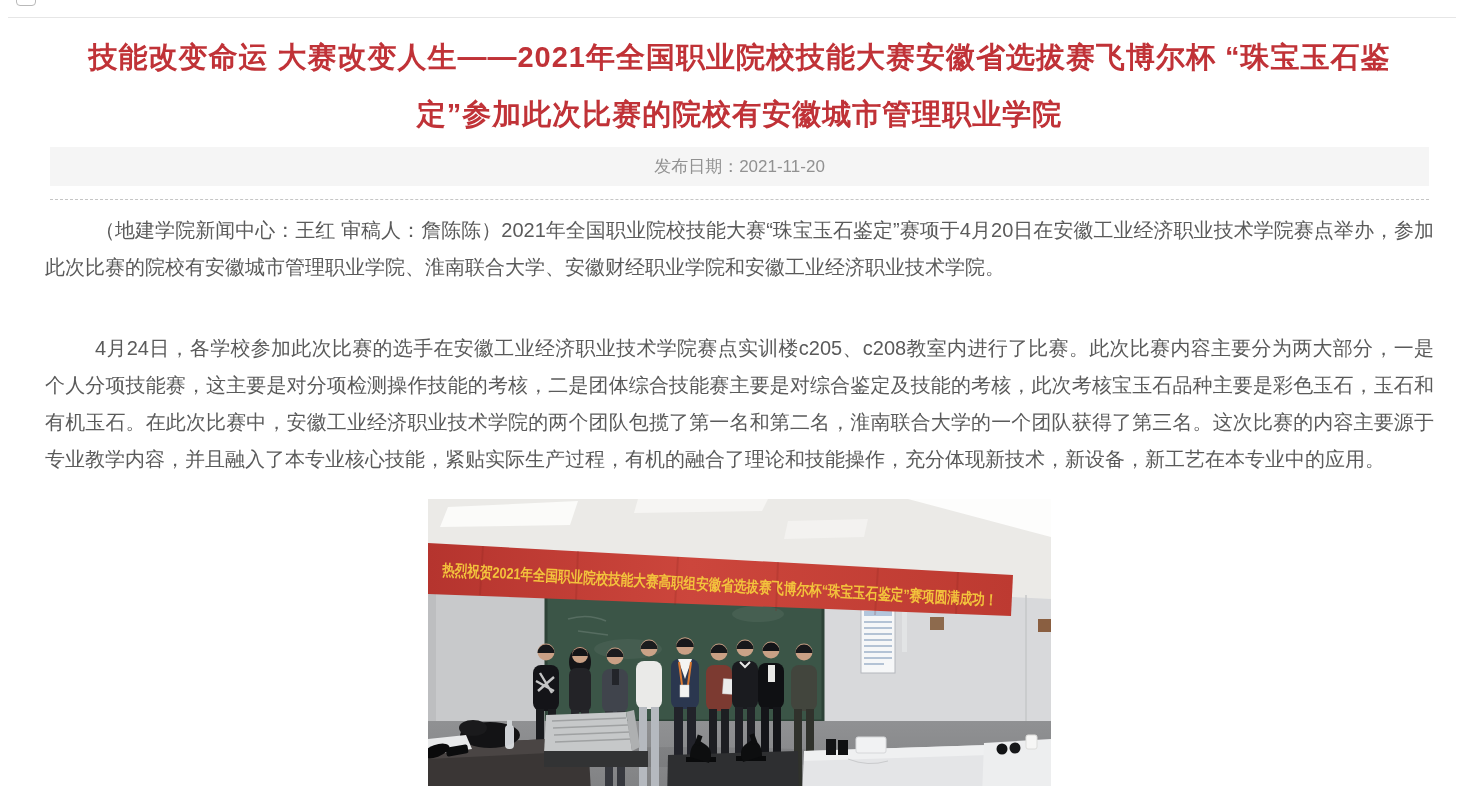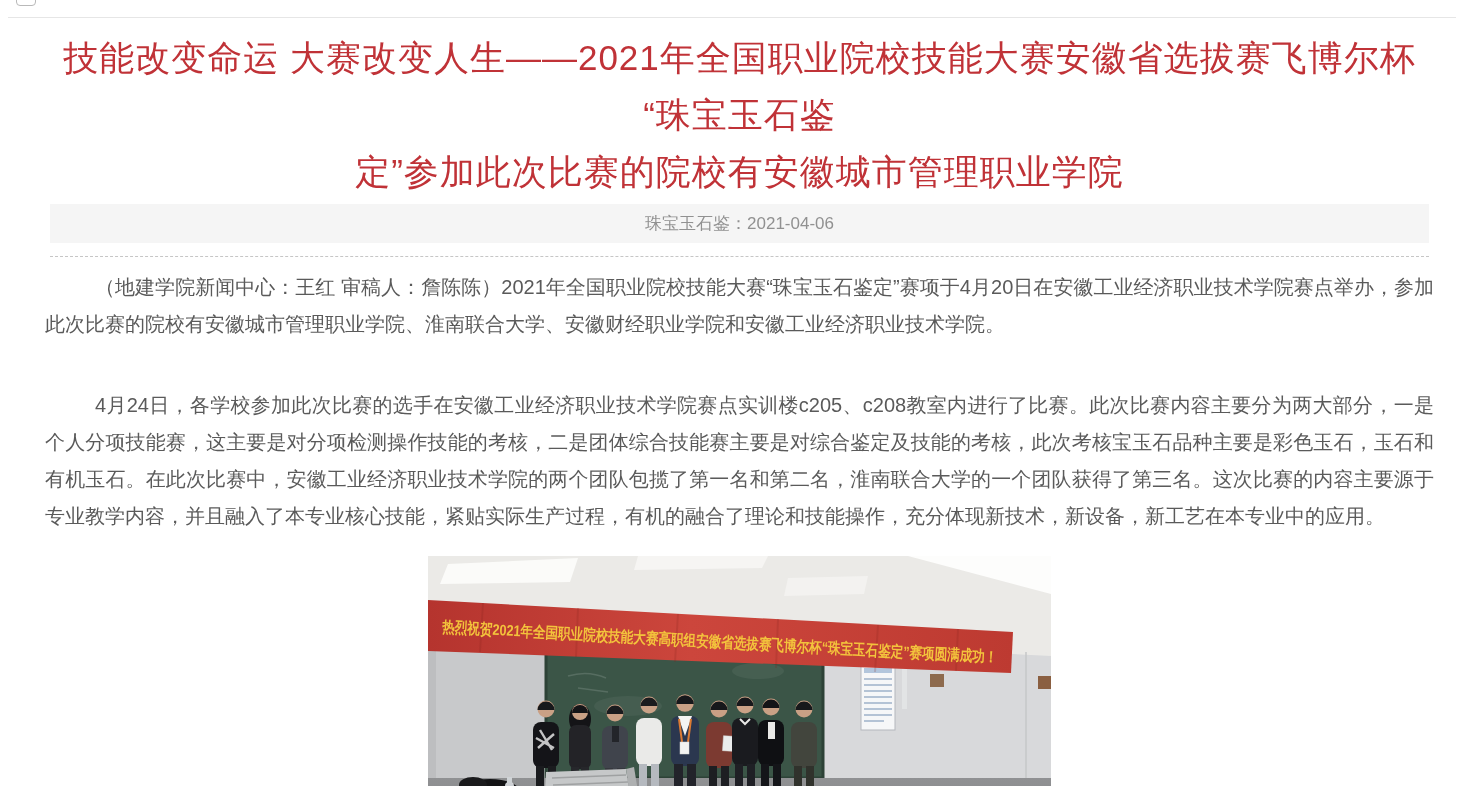--- a/index.html
+++ b/index.html
@@ -13,22 +13,22 @@
     border:1px solid #b9b9b9;border-radius:4px;background:#fff;
   }
   .top-rule{
     position:absolute;top:17px;left:8px;width:1448px;height:1px;background:#e6e6e6;
   }
   .content{margin:0 45px;}
   .article-title{
     margin-top:29px;
     text-align:center;
     color:#c03237;
-    font-weight:normal;
-    font-size:35px;
+    font-weight:bold;
+    font-size:29px;
     line-height:57px;
     letter-spacing:1px;
   }
   .date-bar{
     margin:4px 5px 0 5px;
     height:39px;line-height:39px;
     background:#f5f5f5;
     text-align:center;
     color:#919191;
     font-size:17px;
@@ -60,21 +60,21 @@
 <div class="top-rule"></div>
 
 <div class="content">
 
   <h1 class="article-title" style="margin-bottom:0;">
     <div>技能改变命运 大赛改变人生——2021年全国职业院校技能大赛安徽省选拔赛飞博尔杯 “珠宝玉石鉴</div>
     <div>定”参加此次比赛的院校有安徽城市管理职业学院</div>
   </h1>
 
   <div class="date-bar">
-    <span>珠宝玉石鉴：</span><span>2021-04-06</span>
+    <span>发布日期：</span><span>2021-11-20</span>
   </div>
 
   <hr class="dashed-rule">
 
   <div>
     <p class="para first">（地建学院新闻中心：王红 审稿人：詹陈陈）2021年全国职业院校技能大赛“珠宝玉石鉴定”赛项于4月20日在安徽工业经济职业技术学院赛点举办，参加此次比赛的院校有安徽城市管理职业学院、淮南联合大学、安徽财经职业学院和安徽工业经济职业技术学院。</p>
     <p class="para">4月24日，各学校参加此次比赛的选手在安徽工业经济职业技术学院赛点实训楼c205、c208教室内进行了比赛。此次比赛内容主要分为两大部分，一是个人分项技能赛，这主要是对分项检测操作技能的考核，二是团体综合技能赛主要是对综合鉴定及技能的考核，此次考核宝玉石品种主要是彩色玉石，玉石和有机玉石。在此次比赛中，安徽工业经济职业技术学院的两个团队包揽了第一名和第二名，淮南联合大学的一个团队获得了第三名。这次比赛的内容主要源于专业教学内容，并且融入了本专业核心技能，紧贴实际生产过程，有机的融合了理论和技能操作，充分体现新技术，新设备，新工艺在本专业中的应用。</p>
   </div>
 
   <figure class="photo-fig" style="padding:0;margin-left:auto;margin-right:auto;">

